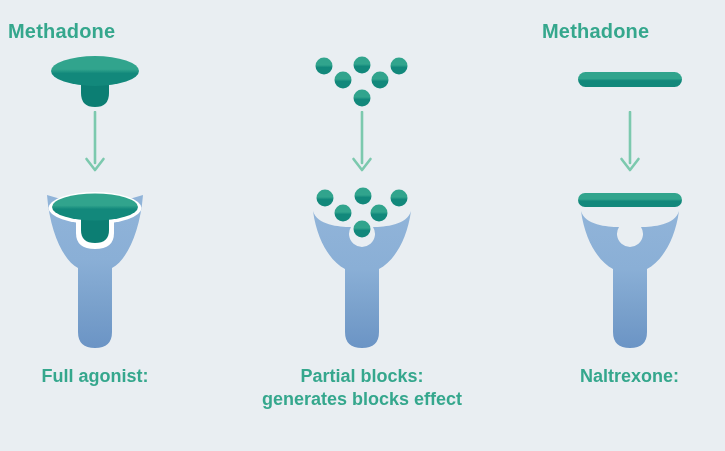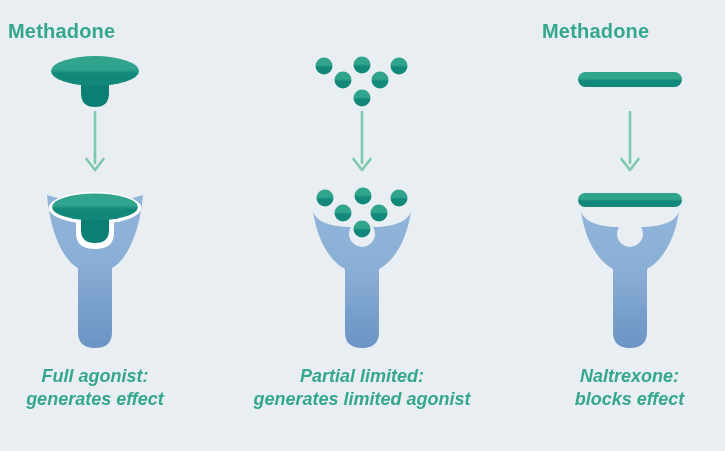--- a/index.html
+++ b/index.html
@@ -19,21 +19,21 @@
   .drug-zone,.arrow-zone,.receptor-zone{
     position:absolute;left:50%;transform:translateX(-50%);line-height:0;
   }
   .drug-mushroom{top:55px;}
   .drug-dots{top:56px;}
   .drug-bar{top:72px;}
   .arrow-zone{top:111px;}
   .receptor-zone{top:183px;}
   .caption{
     position:absolute;top:365px;left:0;width:100%;text-align:center;
-    font-style:italic;font-weight:600;font-size:18px;line-height:23px;
+    font-weight:600;font-size:18px;line-height:23px;
     color:var(--text-green,#35A78D);
   }
   .fill-deep{fill:var(--drug-green-deep,#0C7E73);}
   .fill-white{fill:var(--gap-white,#FFFFFF);}
   .arrow-stroke{stroke:var(--arrow-green,#7CC9AE);stroke-width:2.6;fill:none;stroke-linecap:round;stroke-linejoin:round;}
 </style>
 </head>
 <body>
 
 <div id="app">
@@ -77,21 +77,20 @@
         <path fill="url(#gradBlue)" d="M7,12 C10,50 24,78 38,85 L38,149 Q38,165 55,165 Q72,165 72,149 L72,85 C86,78 100,50 103,12 Q55,28 7,12 Z"></path>
         <ellipse class="fill-white" cx="55" cy="25" rx="46.5" ry="16"></ellipse>
         <path class="fill-white" d="M36,28 L36,50 Q36,66 55,66 Q74,66 74,50 L74,28 Z"></path>
         <path class="fill-deep" d="M41,28 L41,47 Q41,60 55,60 Q69,60 69,47 L69,28 Z"></path>
         <ellipse cx="55" cy="24" rx="43" ry="13.5" fill="url(#gradGreen)"></ellipse>
       </svg>
     </div>
 
     <div class="caption">
       <div>Full agonist:</div>
-      <div>generates effect</div>
     </div>
   </div>
 
   <div class="col">
 
     <div class="drug-zone drug-dots">
       <svg width="96" height="51" viewBox="0 0 96 51">
         <circle cx="10" cy="10" r="8.5" fill="url(#gradGreen)"></circle>
         <circle cx="48" cy="9" r="8.5" fill="url(#gradGreen)"></circle>
         <circle cx="85" cy="10" r="8.5" fill="url(#gradGreen)"></circle>
@@ -114,22 +113,22 @@
         <circle cx="18" cy="15" r="8.5" fill="url(#gradGreen)"></circle>
         <circle cx="56" cy="13" r="8.5" fill="url(#gradGreen)"></circle>
         <circle cx="92" cy="15" r="8.5" fill="url(#gradGreen)"></circle>
         <circle cx="36" cy="30" r="8.5" fill="url(#gradGreen)"></circle>
         <circle cx="72" cy="30" r="8.5" fill="url(#gradGreen)"></circle>
         <circle cx="55" cy="46" r="8.5" fill="url(#gradGreen)"></circle>
       </svg>
     </div>
 
     <div class="caption">
-      <div>Partial limited:</div>
-      <div>generates limited agonist</div>
+      <div>Partial blocks:</div>
+      <div>generates blocks effect</div>
     </div>
   </div>
 
   <div class="col">
     <div class="title">Methadone</div>
 
     <div class="drug-zone drug-bar">
       <svg width="104" height="15" viewBox="0 0 104 15">
         <rect x="0" y="0" width="104" height="15" rx="7.5" fill="url(#gradGreen)"></rect>
       </svg>
@@ -144,17 +143,16 @@
 
     <div class="receptor-zone">
       <svg width="110" height="170" viewBox="0 0 110 170">
         <path fill="url(#gradBlue)" d="M6,28 C10,58 24,79 38,86 L38,149 Q38,165 55,165 Q72,165 72,149 L72,86 C86,79 100,58 104,28 C100,42 78,44 66,44 A13,13 0 1 1 44,44 C32,44 10,42 6,28 Z"></path>
         <rect x="3" y="10" width="104" height="14" rx="7" fill="url(#gradGreen)"></rect>
       </svg>
     </div>
 
     <div class="caption">
       <div>Naltrexone:</div>
-      <div>blocks effect</div>
     </div>
   </div>
 
 </div>
 
 </body></html>

